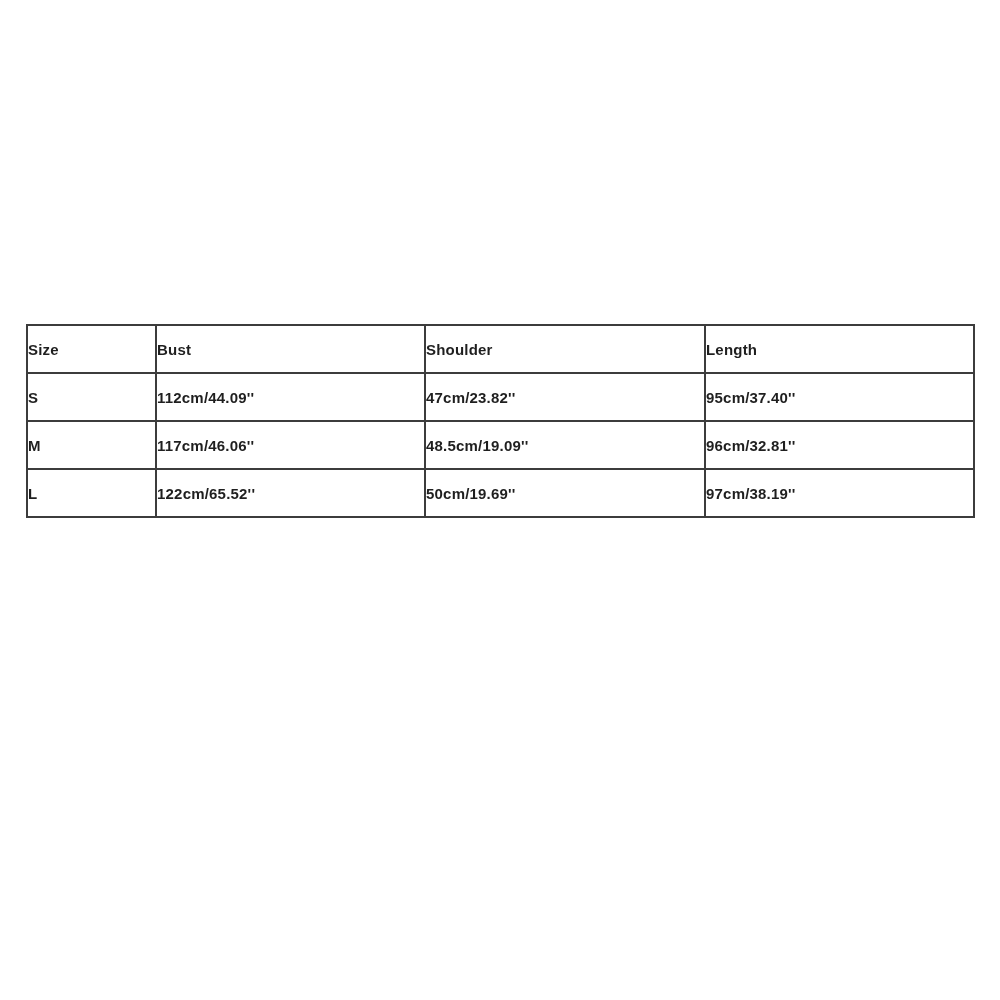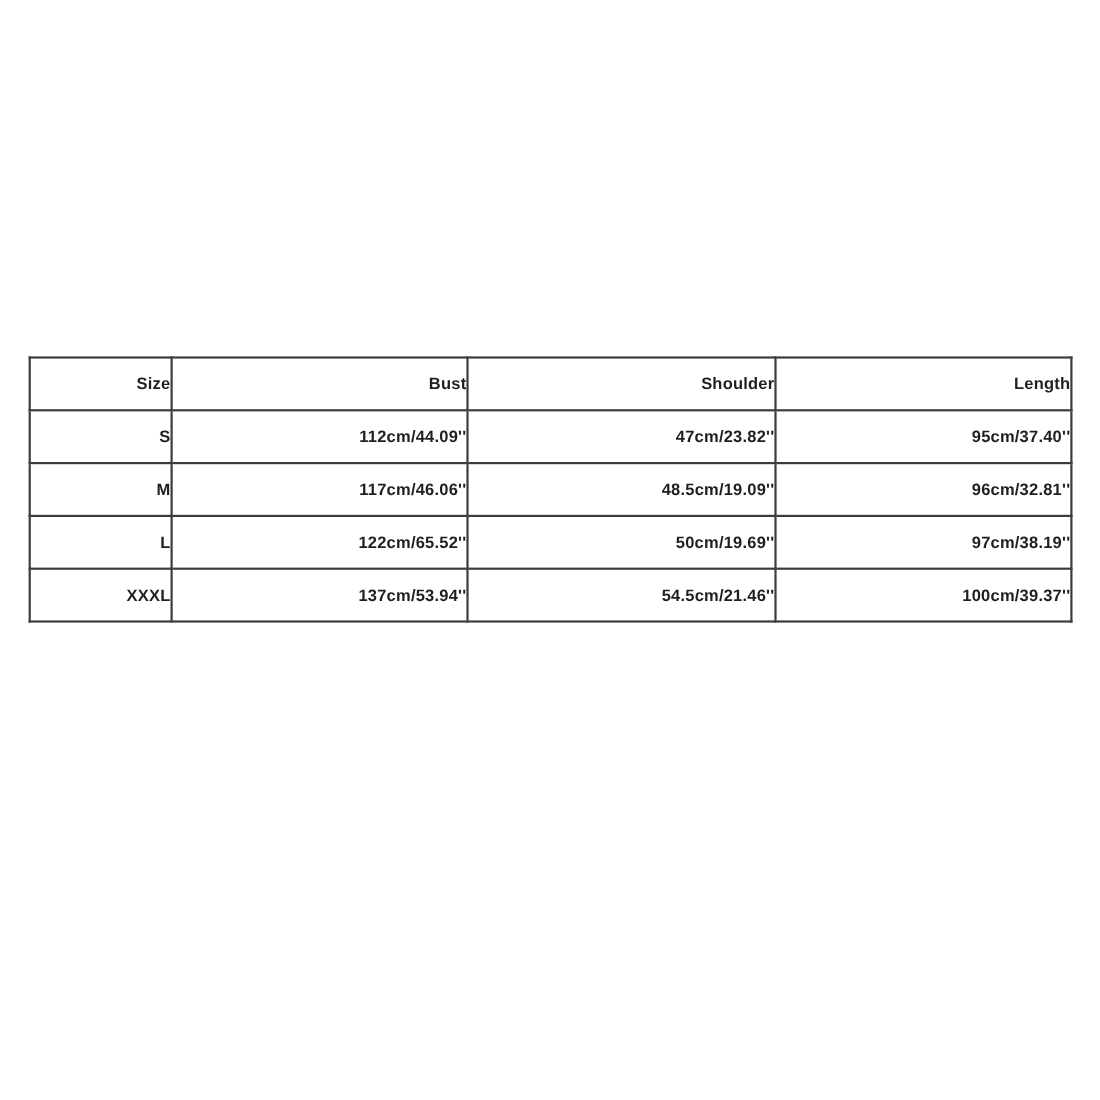--- a/index.html
+++ b/index.html
@@ -20,21 +20,21 @@
     left: 26px;
     top: 324px;
     width: 947px;
     border-collapse: collapse;
     table-layout: fixed;
   }
   .size-table th,
   .size-table td {
     border: 2px solid #3c3c3c;
     height: 46px;
-    text-align: right;
+    text-align: left;
     vertical-align: middle;
     font-size: 15px;
     font-weight: 700;
     color: #1f1f1f;
     letter-spacing: 0.2px;
     padding: 0;
   }
   .col-size   { width: 129px; }
   .col-bust   { width: 269px; }
   .col-shldr  { width: 280px; }
@@ -71,21 +71,15 @@
           <td>117cm/46.06''</td>
           <td>48.5cm/19.09''</td>
           <td>96cm/32.81''</td>
         </tr>
         <tr>
           <td>L</td>
           <td>122cm/65.52''</td>
           <td>50cm/19.69''</td>
           <td>97cm/38.19''</td>
         </tr>
-        <tr>
-          <td>XXXL</td>
-          <td>137cm/53.94''</td>
-          <td>54.5cm/21.46''</td>
-          <td>100cm/39.37''</td>
-        </tr>
       </tbody>
   </table>
 </div>
 
 </body></html>

